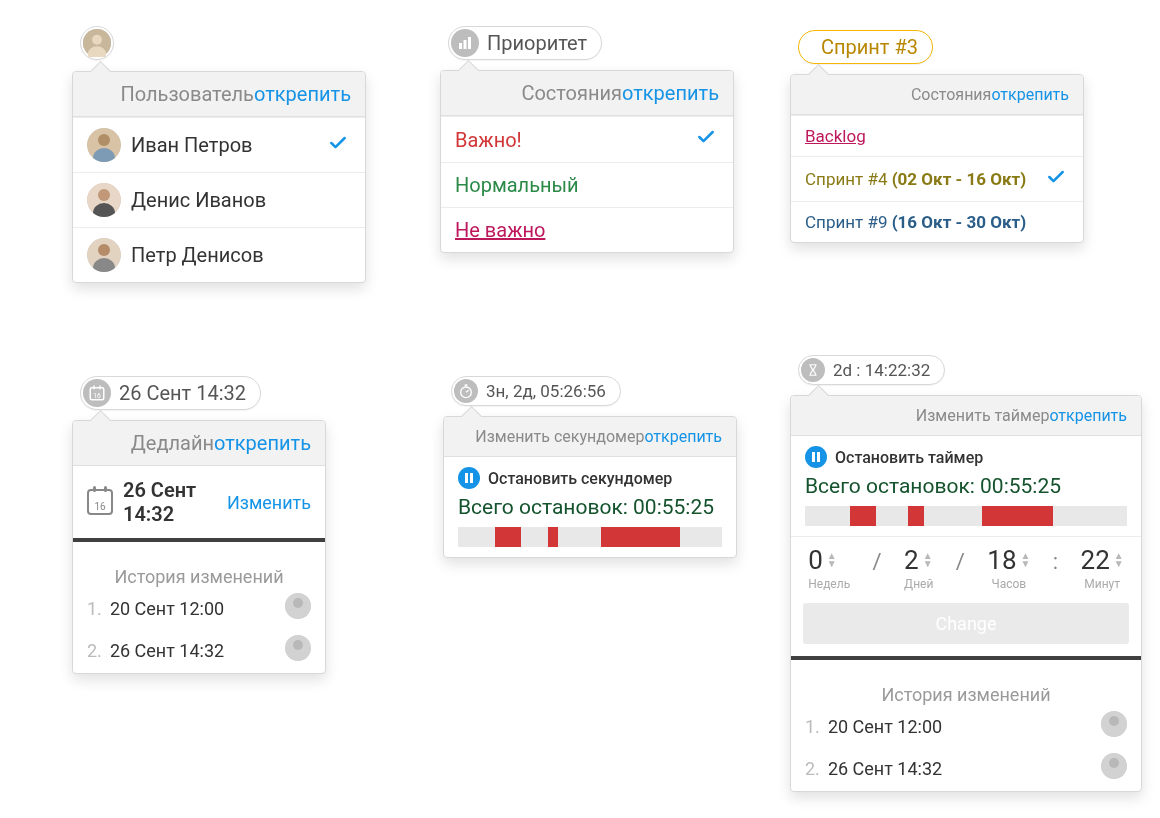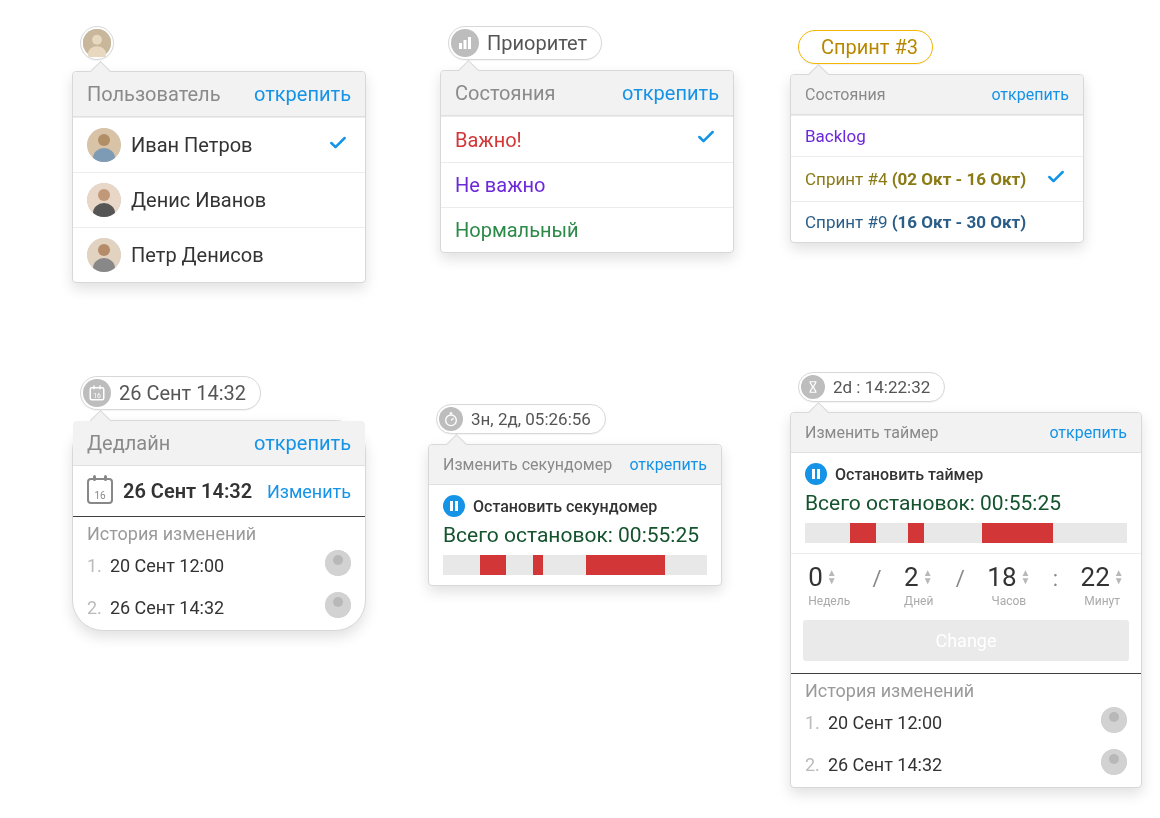--- a/index.html
+++ b/index.html
@@ -56,21 +56,21 @@
     top: -8px;
     left: 20px;
     width: 14px; height: 14px;
     background: #f2f2f2;
     border-left: 1px solid #d8d8d8;
     border-top: 1px solid #d8d8d8;
     transform: rotate(45deg);
   }
   .popup-header {
     display: flex;
-    justify-content: space-between;
+    justify-content: flex-end;
     align-items: center;
     background: #f2f2f2;
     padding: 10px 14px;
     border-bottom: 1px solid #e0e0e0;
     border-radius: 4px 4px 0 0;
   }
   .popup-title {
     font-size: 20px;
     color: #8a8a8a;
   }
@@ -102,42 +102,43 @@
     box-shadow: inset 0 0 0 1px rgba(0,0,0,0.05);
     overflow: hidden;
   }
   .avatar svg { width: 100%; height: 100%; }
   .avatar.small { width: 26px; height: 26px; margin: 0; }
 
   
   .w-user { width: 294px; }
   .w-priority { width: 294px; }
   .w-sprint { width: 294px; }
-  .w-deadline { width: 294px; border-radius: 31px; }
+  .w-deadline { width: 254px; }
   .w-stopwatch { width: 294px; }
   .w-timer { width: 352px; }
 
   
   .c-red { color: #d23636; }
   .c-green { color: #2b8a48; }
-  .c-gray { color: #6d28d9; }
+  .c-gray { color: #be185d; text-decoration: underline; }
   .c-olive { color: #8a7a15; }
   .c-navy { color: #2a5d88; }
 
   
   .dl-row {
     display: flex; align-items: center; gap: 10px;
     padding: 12px 14px;
   }
   .dl-row .dl-date { font-size: 20px; font-weight: 600; color: #333; flex: 1; }
   .hist-title {
-    padding: 6px 14px 2px 14px;
+    padding: 24px 14px 2px 14px;
     color: #9a9a9a;
     font-size: 18px;
-    border-top: 1px solid #404040;
+    border-top: 4px solid #404040;
+    text-align: center;
   }
   .hist-row {
     display: flex; align-items: center;
     padding: 4px 14px 8px 14px;
     font-size: 18px;
   }
   .hist-row .num { color: #bbb; margin-right: 8px; }
   .hist-row .av { margin-left: auto; }
 
   
@@ -277,24 +278,24 @@
       <span class="popup-title">Состояния</span>
       <span class="popup-link">открепить</span>
     </div>
     <div class="row">
       <span class="c-red">Важно!</span>
       <span class="check"><svg class="chk" viewBox="0 0 24 24">
             <path d="M4 12l5 5L20 6" stroke="#1593e6" stroke-width="3" fill="none" stroke-linecap="round" stroke-linejoin="round"></path>
           </svg></span>
     </div>
     <div class="row">
+      <span class="c-green">Нормальный</span>
+    </div>
+    <div class="row">
       <span class="c-gray">Не важно</span>
-    </div>
-    <div class="row">
-      <span class="c-green">Нормальный</span>
     </div>
   </div>
 </div>
 
 <div class="panel-wrap" style="left:790px; top:30px;">
   <div class="pill yellow" style="padding:4px 14px;">
     <span class="pill-text">Спринт #3</span>
   </div>
   <div class="popup w-sprint">
     <div class="popup-header small">
@@ -363,21 +364,21 @@
       <span class="av"><span class="avatar small">
             <svg viewBox="0 0 26 26">
               <circle cx="13" cy="13" r="13" fill="#d2d2d2"></circle>
               <circle cx="13" cy="10" r="5" fill="#b8b8b8"></circle>
             </svg>
           </span></span>
     </div>
   </div>
 </div>
 
-<div class="panel-wrap" style="left:428px; top:376px;margin-top:28px;">
+<div class="panel-wrap" style="left:443px; top:376px;">
   <div class="pill" style="font-size:17px;">
     <span class="pill-icon" style="width:24px;height:24px;">
       <svg viewBox="0 0 24 24" width="16" height="16">
           <circle cx="12" cy="14" r="8" fill="none" stroke="#fff" stroke-width="2"></circle>
           <rect x="10" y="2" width="4" height="3" fill="#fff"></rect>
           <path d="M12 14l4-3" stroke="#fff" stroke-width="2"></path>
         </svg>
     </span>
     <span class="pill-text">3н, 2д, 05:26:56</span>
   </div>
@@ -400,21 +401,21 @@
           <div class="sw-seg" style="width: 10%;"></div>
           <div class="sw-seg red" style="width: 4%;"></div>
           <div class="sw-seg" style="width: 16%;"></div>
           <div class="sw-seg red" style="width: 30%;"></div>
           <div class="sw-seg" style="width: 16%;"></div>
         </div>
     </div>
   </div>
 </div>
 
-<div class="panel-wrap" style="left:790px; top:372px;">
+<div class="panel-wrap" style="left:790px; top:355px;">
   <div class="pill" style="font-size:17px;">
     <span class="pill-icon" style="width:24px;height:24px;">
       <svg viewBox="0 0 24 24" width="14" height="14">
           <path d="M6 3h12M6 21h12M7 3c0 4 4 5 4 9s-4 5-4 9M17 3c0 4-4 5-4 9s4 5 4 9" stroke="#fff" stroke-width="2" fill="none"></path>
         </svg>
     </span>
     <span class="pill-text">2d : 14:22:32</span>
   </div>
   <div class="popup w-timer">
     <div class="popup-header small">

